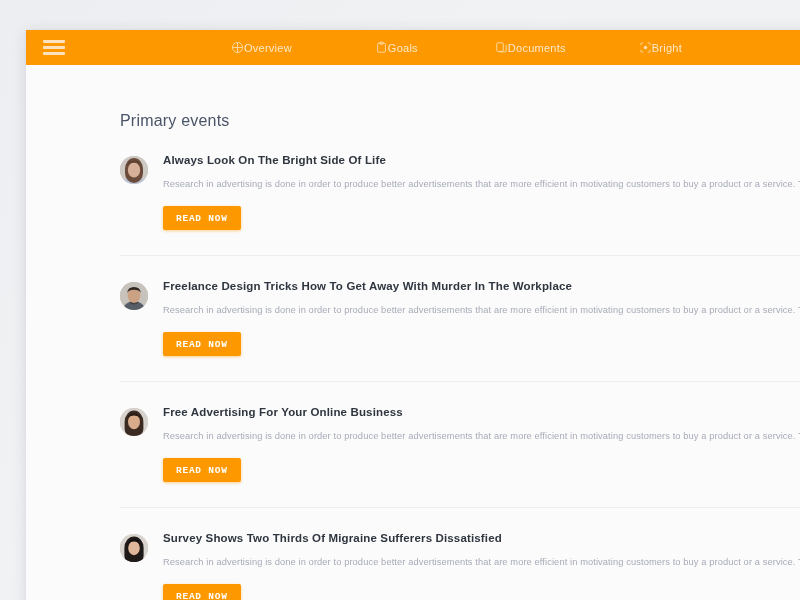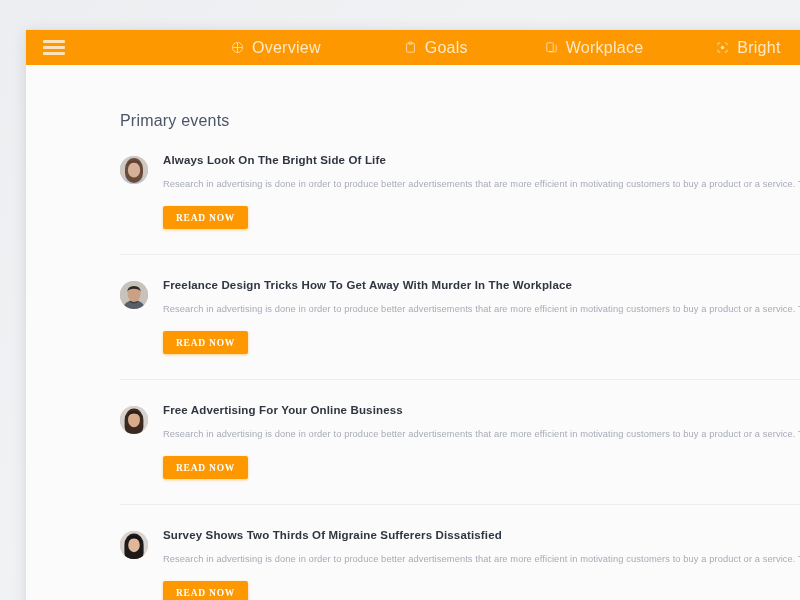--- a/index.html
+++ b/index.html
@@ -57,23 +57,23 @@
     left: 205px;
     top: 0;
     height: 35px;
     display: flex;
     align-items: center;
   }
 
   .nav-link {
     display: flex;
     align-items: center;
-    gap: 8px;
+    gap: 0;
     color: #fee8c8;
-    font-size: 16px;
+    font-size: 11px;
     letter-spacing: .25px;
     cursor: pointer;
     white-space: nowrap;
   }
   .nav-link .nav-ico {
     width: 13px;
     height: 13px;
     display: block;
     flex: none;
     opacity: .88;
@@ -154,21 +154,21 @@
     background: #fd9800;
     color: #ffffff;
     font-size: 9.5px;
     font-weight: bold;
     letter-spacing: .75px;
     padding: 7px 13px 6px 13px;
     border: none;
     border-radius: 2px;
     cursor: pointer;
     box-shadow: 0 1px 3px rgba(253,152,0,.45);
-    font-family: Liberation Serif, serif;
+    font-family: Liberation Mono, monospace;
   }
 </style>
 </head>
 <body>
 
 <div class="app-card">
 
   <div class="navbar">
 
     <div class="hamburger">
@@ -202,21 +202,21 @@
       </div>
       <div class="nav-gap-2"></div>
 
       <div class="nav-link">
         <span class="nav-ico">
           <svg viewBox="0 0 16 16" fill="none" stroke="#fee8c8" stroke-width="1.1">
             <rect x="2.2" y="2.2" width="8" height="10.6" rx="1.2"></rect>
             <path d="M5.2 13.4 L12.6 13.4 A1.2 1.2 0 0 0 13.8 12.2 L13.8 4.6"></path>
           </svg>
         </span>
-        <span>Workplace</span>
+        <span>Documents</span>
       </div>
       <div class="nav-gap-3"></div>
 
       <div class="nav-link">
         <span class="nav-ico">
           <svg viewBox="0 0 16 16" fill="none" stroke="#fee8c8" stroke-width="1.1">
             <path d="M2.4 5.3 V3.4 A1 1 0 0 1 3.4 2.4 H5.3"></path>
             <path d="M10.7 2.4 H12.6 A1 1 0 0 1 13.6 3.4 V5.3"></path>
             <path d="M13.6 10.7 V12.6 A1 1 0 0 1 12.6 13.6 H10.7"></path>
             <path d="M5.3 13.6 H3.4 A1 1 0 0 1 2.4 12.6 V10.7"></path>

